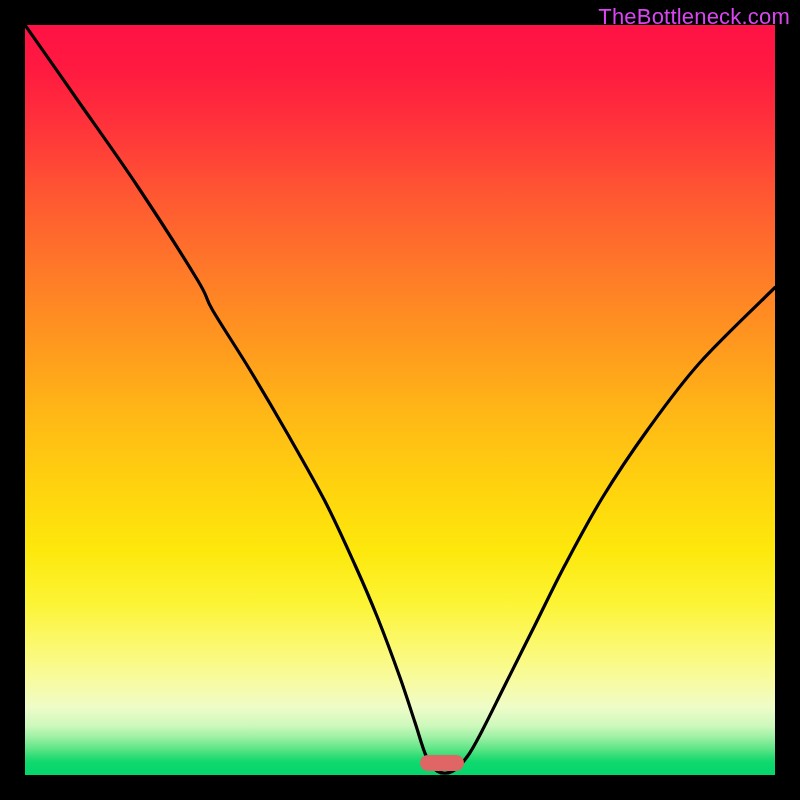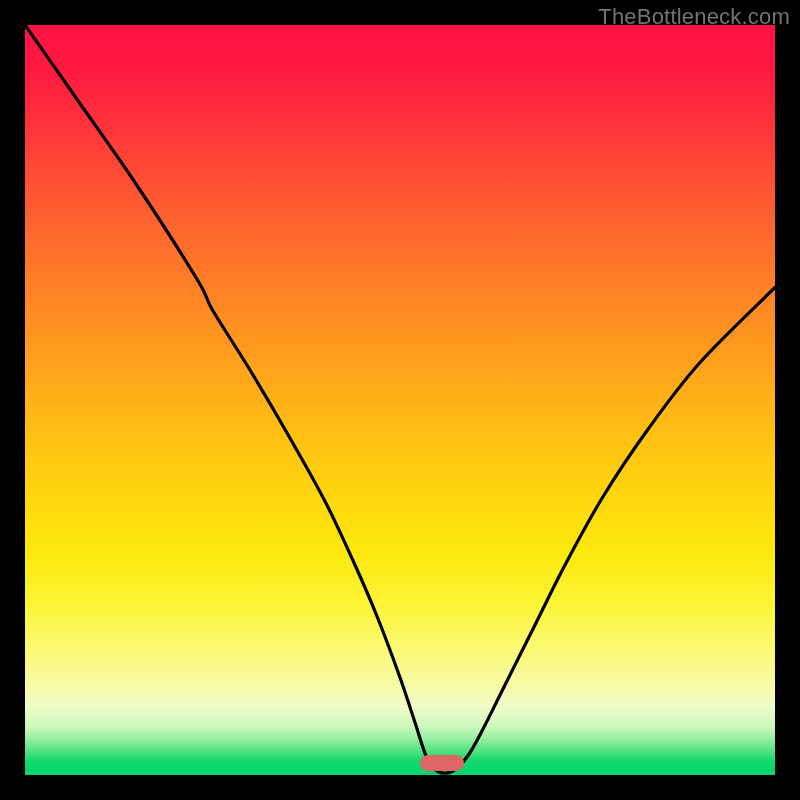--- a/index.html
+++ b/index.html
@@ -14,21 +14,21 @@
   .frame {
     position: relative;
     width: 800px;
     height: 800px;
     background: #000;
   }
   .watermark {
     position: absolute;
     top: 4px;
     right: 10px;
-    color: #737373;
+    color: #d946ef;
     font-size: 22px;
     font-weight: 500;
     letter-spacing: 0.2px;
     z-index: 10;
   }
   .plot {
     position: absolute;
     left: 25px;
     top: 25px;
     width: 750px;

